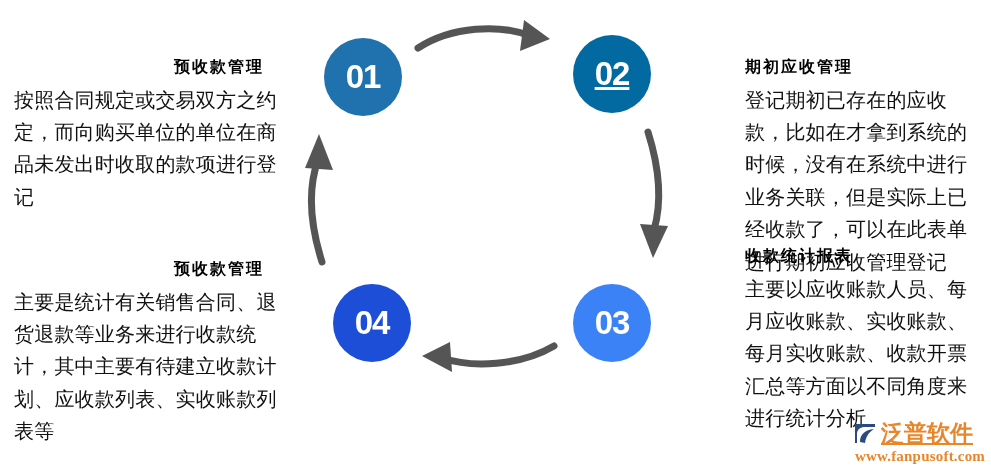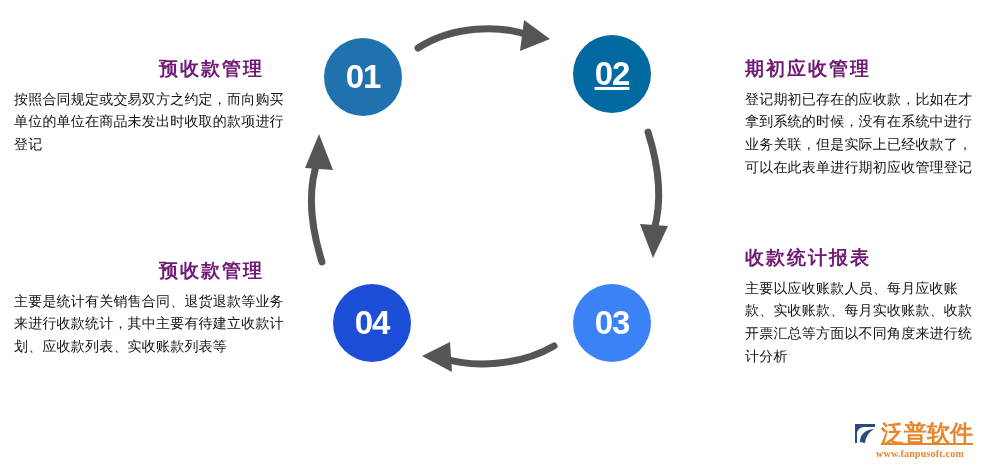--- a/index.html
+++ b/index.html
@@ -17,30 +17,30 @@
     background: #ffffff;
     overflow: hidden;
   }
 
   
   .text-block {
     position: absolute;
     box-sizing: border-box;
   }
   .block-title {
-    font-size: 19px;
+    font-size: 16px;
     font-weight: bold;
-    color: #701a75;
+    color: #000000;
     letter-spacing: 2px;
     line-height: 1.35;
     margin: 0 0 6px 0;
     white-space: nowrap;
   }
   .block-body {
-    font-size: 14px;
+    font-size: 20px;
     color: #111111;
     line-height: 1.62;
     letter-spacing: 0.2px;
     margin: 0;
   }
   .align-right-title { text-align: right; padding-right: 22px; }
   .align-left-title  { text-align: left; }
 
   #block-prepay    { left: 14px;  top: 56px;  width: 272px; }
   #block-daily     { left: 14px;  top: 258px; width: 272px; }
@@ -104,21 +104,21 @@
   #logo-mark { flex: 0 0 auto; margin-right: 3px; }
   #logo-wordmark {
     font-size: 23px;
     font-weight: bold;
     color: #e8862c;
     letter-spacing: 0px;
     line-height: 1;
     text-decoration: underline;
   }
   #logo-url {
-    font-size: 10px;
+    font-size: 15px;
     color: #e8862c;
     font-weight: bold;
     letter-spacing: 0.2px;
     text-align: center;
     margin-top: 1px;
     font-family: "Liberation Serif", serif;
   }
 </style>
 </head>
 <body>

